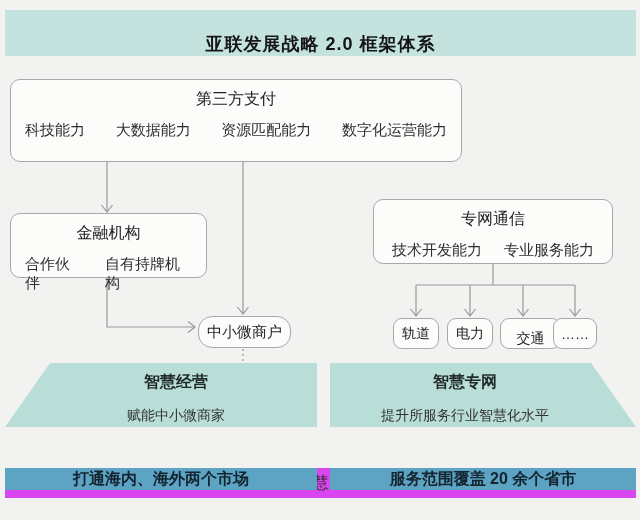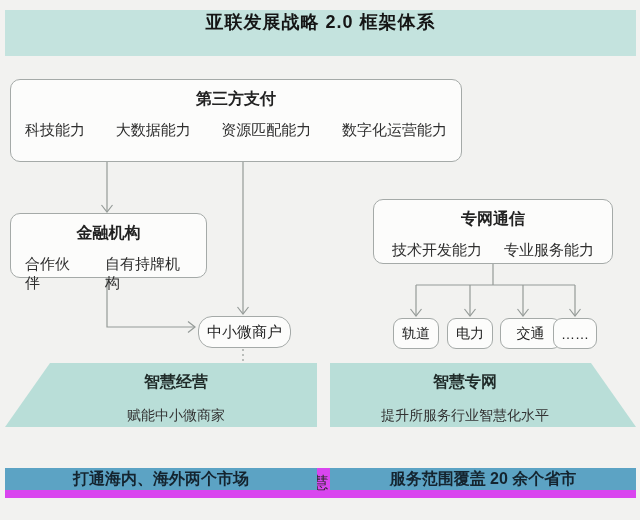--- a/index.html
+++ b/index.html
@@ -4,37 +4,37 @@
 <style>
   * { margin:0; padding:0; box-sizing:border-box; }
   html,body { background:#f2f2f0; }
   .canvas{
     position:relative; width:640px; height:520px;
     background:#f2f2f0; overflow:hidden;
     font-family:"Liberation Sans", sans-serif; color:#1d1d1d;
   }
   .header{
     position:absolute; left:5px; top:10px; width:631px; height:46px;
-    background:#c4e3de; display:flex; align-items:flex-start; justify-content:center;
+    background:#c4e3de; display:flex; align-items:flex-end; justify-content:center;
     font-size:18px; font-weight:bold; letter-spacing:1px; color:#151515;
   }
   .box{
     position:absolute; background:#fcfcfb; border:1px solid #a5aaa8;
     border-radius:10px;
   }
   .box-tpp{ left:10px; top:79px; width:452px; height:83px; }
   .box-fin{ left:10px; top:213px; width:197px; height:65px; }
   .box-pnc{ left:373px; top:199px; width:240px; height:65px; }
   .box-sme{
     left:198px; top:316px; width:93px; height:32px; border-radius:14px;
     display:flex; align-items:center; justify-content:center;
     font-size:15px; font-weight:500;
   }
   .box-title{
-    text-align:center; font-size:16px; font-weight:700; color:#222;
+    text-align:center; font-size:16px; font-weight:400; color:#222;
     padding-top:9px;
   }
   .cap-row{
     display:flex; justify-content:space-between; align-items:center;
     padding:0 14px; margin-top:11px;
     font-family:"DejaVu Serif", serif; font-size:15px; color:#2e2e2e;
   }
   .cap-row.narrow{ justify-content:center; gap:22px; font-size:15px; }
   .small-box{
     position:absolute; top:318px; height:31px; background:#fcfcfb;
@@ -136,21 +136,21 @@
   <div class="box box-sme">
     <span>中小微商户</span>
   </div>
 
   <div class="small-box" style="left:393px; width:46px;">
     <span>轨道</span>
   </div>
   <div class="small-box" style="left:447px; width:46px;">
     <span>电力</span>
   </div>
-  <div class="small-box" style="left:500px; width:61px;">
+  <div class="small-box" style="left:500px; width:61px;align-items:flex-end;">
     <span>交通</span>
   </div>
   <div class="small-box" style="left:553px; width:44px;">
     <span>……</span>
   </div>
 
   <div class="trap trap-left">
     <div class="trap-title">智慧经营</div>
     <div class="trap-sub">赋能中小微商家</div>
   </div>

